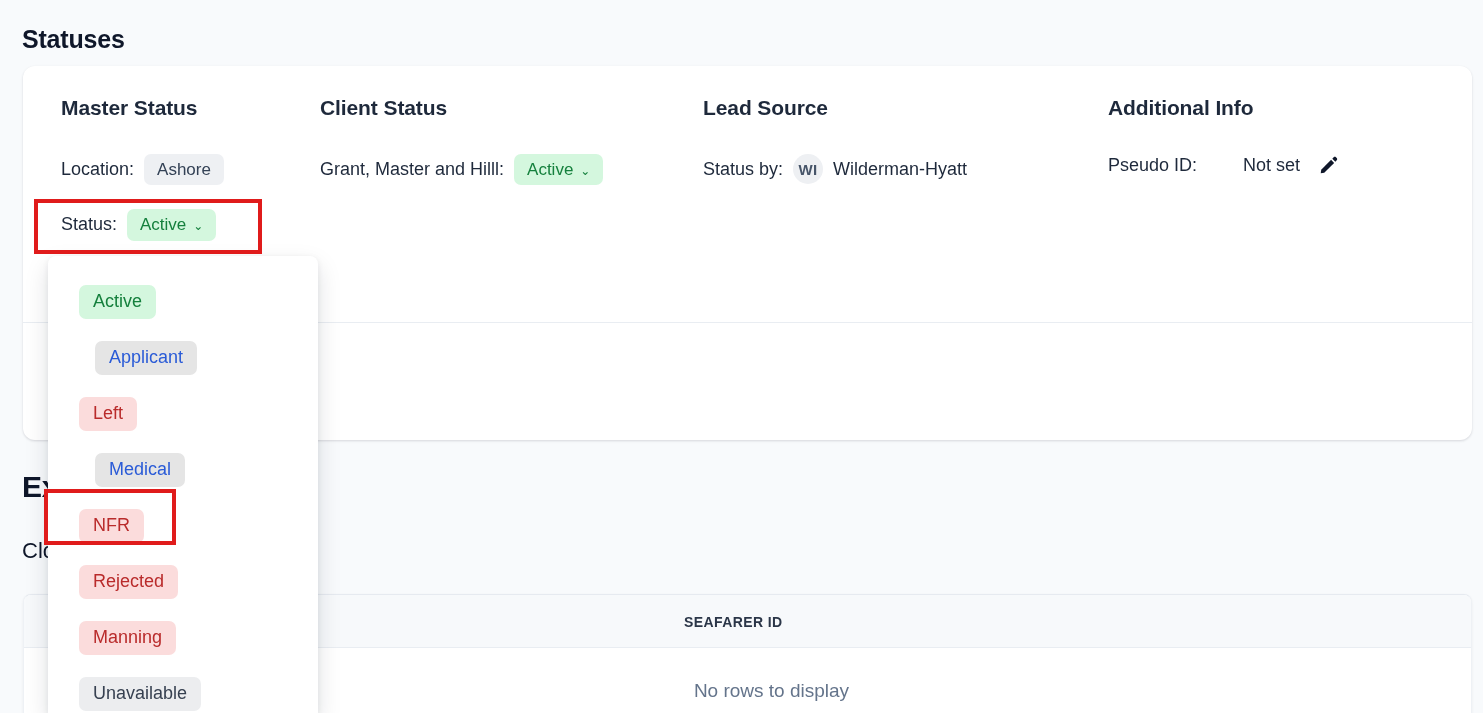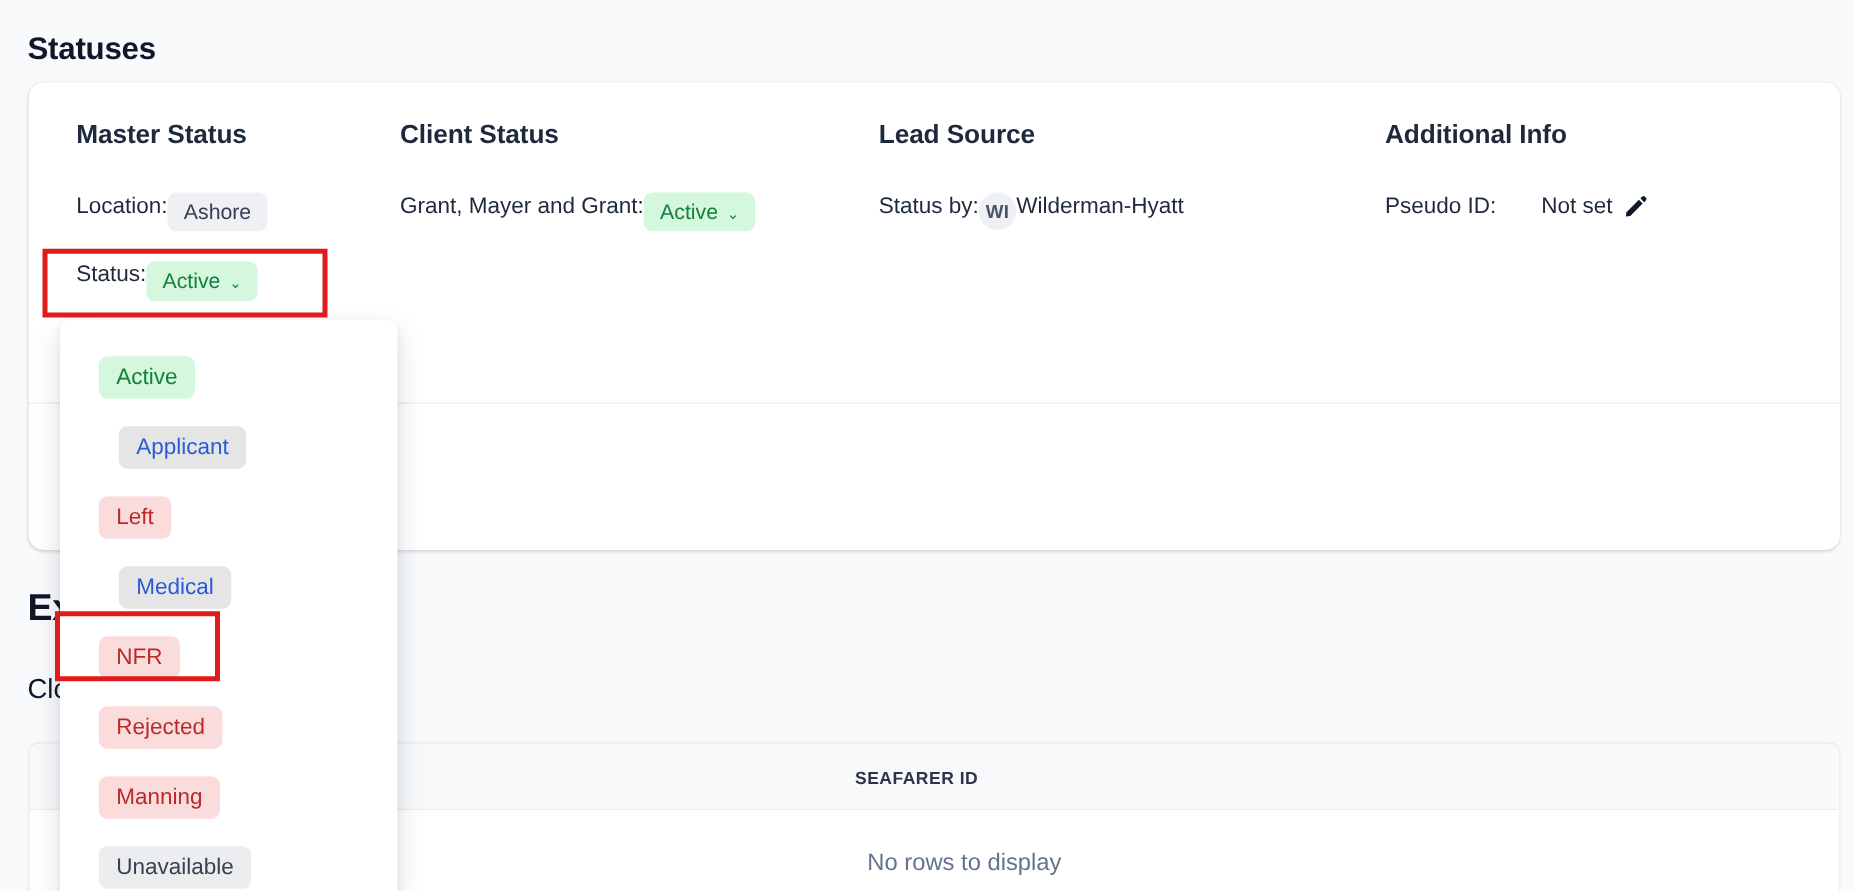--- a/index.html
+++ b/index.html
@@ -48,21 +48,22 @@
   .col-heading {
     font-size: 21px;
     font-weight: 600;
     color: #1e293b;
     margin: 0 0 34px 0;
     letter-spacing: -0.1px;
   }
 
   .field-row {
     display: flex;
-    align-items: flex-start;
+    align-items: center;
+    gap: 10px;
     margin-bottom: 24px;
     white-space: nowrap;
   }
   .field-label {
     font-size: 18px;
     color: #1e293b;
   }
 
   
   .pill {
@@ -243,21 +244,21 @@
             <span>Active</span>
             <span class="chev">⌄</span>
           </span>
         </div>
       </div>
 
       <div class="status-col col-client">
         <div class="col-heading">Client Status</div>
 
         <div class="field-row">
-          <span class="field-label">Grant, Mayer and Grant:</span>
+          <span class="field-label">Grant, Master and Hilll:</span>
           <span class="pill pill-green pill-clickable">
             <span>Active</span>
             <span class="chev">⌄</span>
           </span>
         </div>
       </div>
 
       <div class="status-col col-lead">
         <div class="col-heading">Lead Source</div>
 

